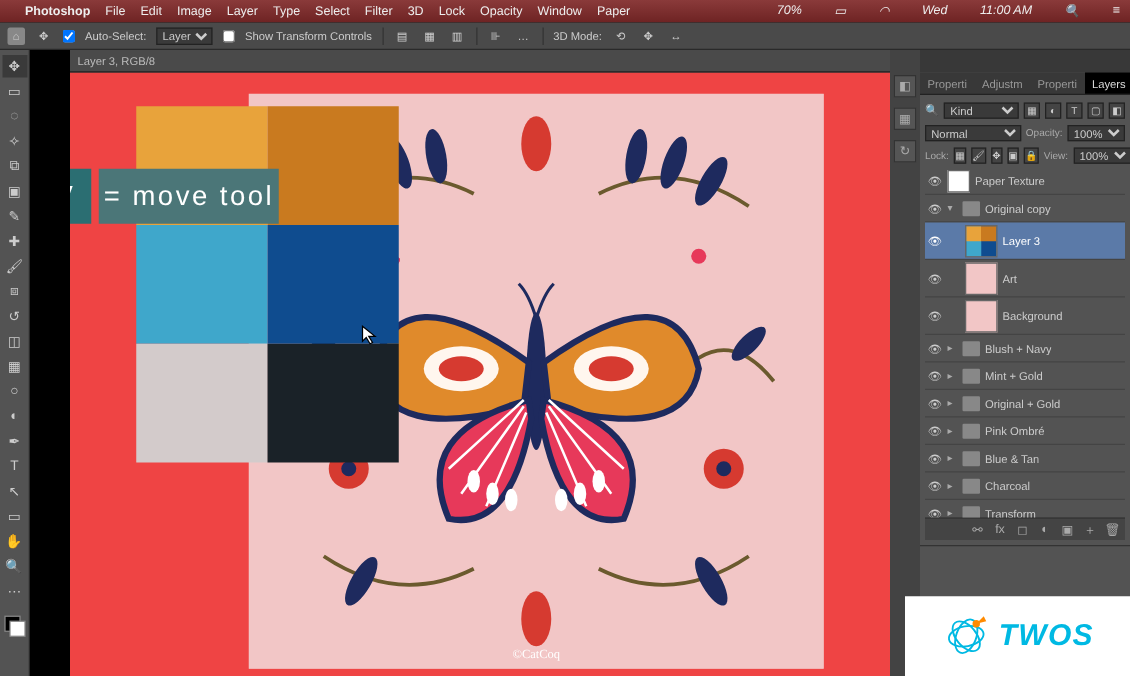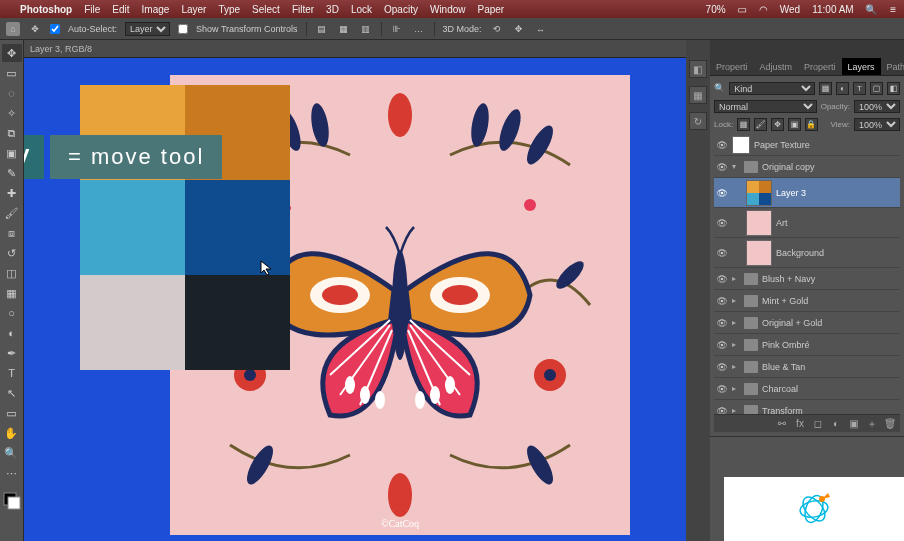--- a/index.html
+++ b/index.html
@@ -1,64 +1,64 @@
 <!DOCTYPE html>
 <html><head>
 <meta charset="utf-8">
 <style>
 * { margin: 0; padding: 0; box-sizing: border-box; }
 body { font-family: -apple-system, BlinkMacSystemFont, "Segoe UI", Arial, sans-serif; background: #000; width: 904px; height: 541px; overflow: hidden; position: relative; }
 
 
 .mac-menubar { height: 18px; background: linear-gradient(180deg, #8a3a3a 0%, #6e2323 100%); color: #eee; display: flex; align-items: center; font-size: 10px; padding: 0 8px; gap: 12px; }
-.mac-menubar .right { margin-left: auto; display: flex; gap: 12px; align-items: flex-start; }
+.mac-menubar .right { margin-left: auto; display: flex; gap: 26px; align-items: flex-start; font-style: italic; }
 .mac-menubar .item { cursor: default; }
 .apple { font-size: 11px; }
 
 
 .options-bar { height: 22px; background: #4a4a4a; border-bottom: 1px solid #2a2a2a; display: flex; align-items: center; font-size: 9px; color: #ccc; padding: 0 6px; gap: 8px; }
 .options-bar .home-icon { width: 14px; height: 14px; background: #888; border-radius: 2px; display: flex; align-items: center; justify-content: center; font-size:9px;}
 .options-bar select { background: #3a3a3a; color: #ccc; border: 1px solid #222; font-size: 9px; height: 14px; }
 .options-bar input[type=checkbox] { width: 10px; height: 10px; }
 .options-bar .sep { width: 1px; height: 14px; background: #333; }
 .options-bar .icon { width: 14px; height: 14px; display:inline-flex; align-items:center; justify-content:center; }
 
 
 .main { display: flex; height: calc(541px - 40px); }
 .tools { width: 24px; background: #535353; border-right: 1px solid #2a2a2a; display: flex; flex-direction: column; align-items: center; padding-top: 4px; gap: 2px; }
 .tool { width: 20px; height: 18px; display: flex; align-items: center; justify-content: center; color: #ccc; font-size: 11px; cursor: pointer; }
 .tool.active { background: #3a3a3a; }
-.canvas-area { flex: 1; background: #1d4ed8; position: relative; overflow: hidden; }
+.canvas-area { flex: 1; background: #ef4444; position: relative; overflow: hidden; margin-left: 32px; }
 .doc-tab { height: 18px; background: #4a4a4a; border-bottom: 1px solid #222; display: flex; align-items: center; font-size: 9px; color: #bbb; padding: 0 6px; }
 .canvas-viewport { position: absolute; top: 18px; left: 0; right: 0; bottom: 0; display: flex; align-items: center; justify-content: center; }
 .canvas { width: 530px; height: 480px; position: relative; margin-left: 60px; margin-top: 10px;}
 
 
 .swatch-layer { position: absolute; left: -40px; top: 20px; width: 210px; }
 .swatch-row { display: flex; }
 .swatch { width: 105px; height: 95px; }
 .s1 { background: #E8A33B; } .s2 { background: #C97A1F; }
 .s3 { background: #3FA7CB; } .s4 { background: #0F4C8F; }
 .s5 { background: #D3CBCB; } .s6 { background: #1A2228; }
 
 
 .art { position: absolute; left: 50px; top: 10px; width: 460px; height: 460px; background: #F2C6C6; overflow: hidden; }
 .art svg { width: 100%; height: 100%; }
 
 
 .overlay { position: absolute; left: -120px; top: 70px; display: flex; align-items: center; z-index: 50;}
 .key { width: 44px; height: 44px; background: #2B6E72; color: #fff; display: flex; align-items: center; justify-content: center; font-size: 22px; font-weight: 600; }
-.label { height: 44px; background: #4B7678; color: #fff; display: flex; align-items: center; padding: 0 18px; font-size: 22px; margin-left: 6px; letter-spacing: 2px;}
+.label { height: 44px; background: #4B7678; color: #fff; display: flex; align-items: center; padding: 0 4px; font-size: 22px; margin-left: 6px; letter-spacing: 2px;}
 
 
 .cursor { position: absolute; left: 140px; top: 195px; z-index: 60; }
 .cursor svg { width: 16px; height: 16px; }
 
 
-.right-panels { width: 194px; background: #535353; display: flex; flex-direction: column; font-size: 9px; color: #ccc; }
+.right-panels { width: 168px; background: #535353; display: flex; flex-direction: column; font-size: 9px; color: #ccc; }
 .panel-dock-gap { height: 18px; background: #383838;}
 .panel { border-bottom: 1px solid #333; }
 .panel-tabs { height: 18px; background: #383838; display: flex; align-items: stretch; border-bottom: 1px solid #222; }
 .ptab { padding: 0 6px; display: flex; align-items: center; color: #999; font-size: 9px; cursor: pointer; }
 .ptab.active { background: #000000; color: #ddd; }
 .panel-body { padding: 4px 4px; background: #535353; }
 .panel-row { display: flex; align-items: center; gap: 4px; height: 16px; margin-bottom: 2px;}
 .panel-row select { background: #3a3a3a; color: #ccc; border: 1px solid #222; font-size: 9px; height: 13px; flex: 1; }
 .panel-row .sm { font-size: 8px; color: #aaa; text-align: center; }
 .panel-row .icon-btn { width: 13px; height: 13px; background: #444; border: 1px solid #222; font-size:8px; display:flex;align-items:center;justify-content:center;}
@@ -425,13 +425,14 @@
     <g stroke="#00B9E3" stroke-width="1.5" fill="none">
       <ellipse cx="20" cy="20" rx="8" ry="14" transform="rotate(20 20 20)"></ellipse>
       <ellipse cx="20" cy="20" rx="8" ry="14" transform="rotate(80 20 20)"></ellipse>
       <ellipse cx="20" cy="20" rx="8" ry="14" transform="rotate(140 20 20)"></ellipse>
     </g>
     <g fill="#FF8A00">
         <circle cx="28" cy="10" r="3"></circle>
         <path d="M28 10 L34 4 L36 8 Z"></path>
       </g>
   </svg>
+  <span>TWOS</span>
 </div>
 
 </body></html>

